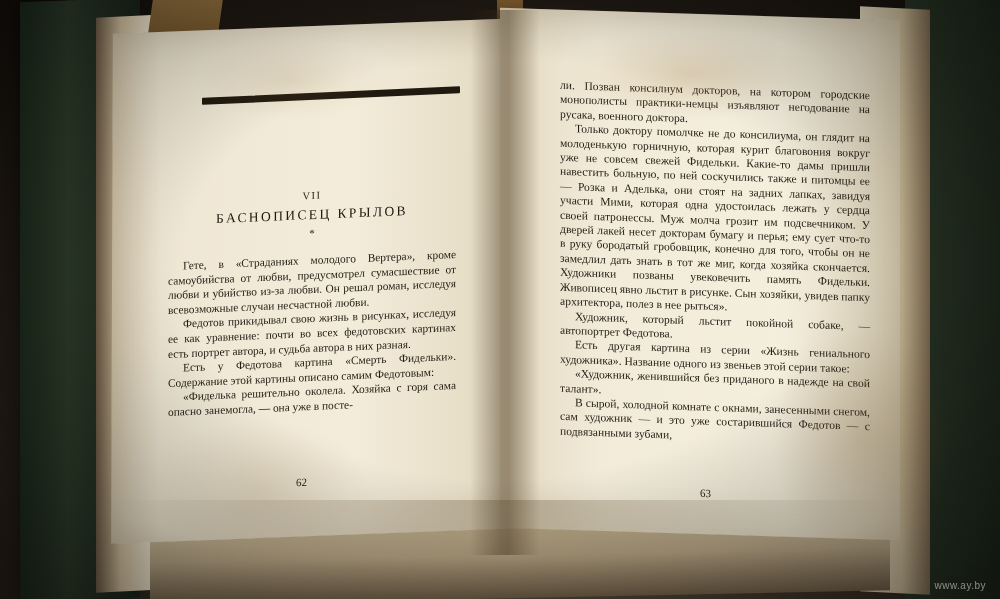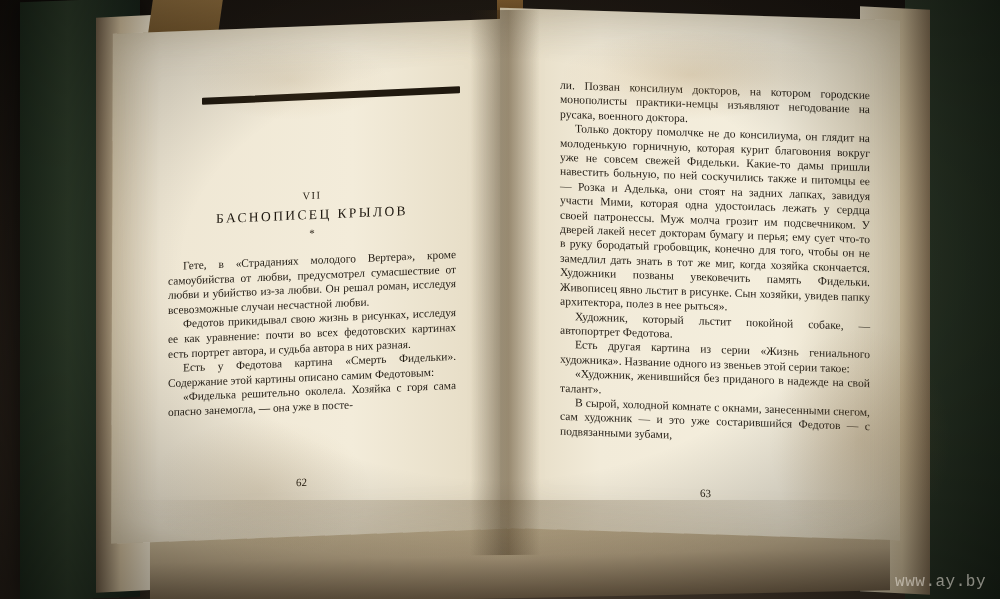--- a/index.html
+++ b/index.html
@@ -203,22 +203,22 @@
     color: #2a2318;
     font-family: "Liberation Serif", serif;
   }
   .folio-left { left: 296px; top: 476px; transform: skewY(-2.4deg); }
   .folio-right { left: 700px; top: 487px; transform: skewY(1.9deg); }
   
   .watermark {
     position: absolute;
     right: 14px;
     bottom: 8px;
-    font-family: Liberation Mono, monospace;
-    font-size: 16px;
+    font-family: Liberation Sans, sans-serif;
+    font-size: 10px;
     color: rgba(235,230,220,0.55);
     letter-spacing: 0.5px;
     text-align: right;
   }
   
   .vignette {
     position: absolute;
     inset: 0;
     pointer-events: none;
     background: radial-gradient(ellipse at 50% 45%, rgba(0,0,0,0) 45%, rgba(0,0,0,0.45) 100%);

